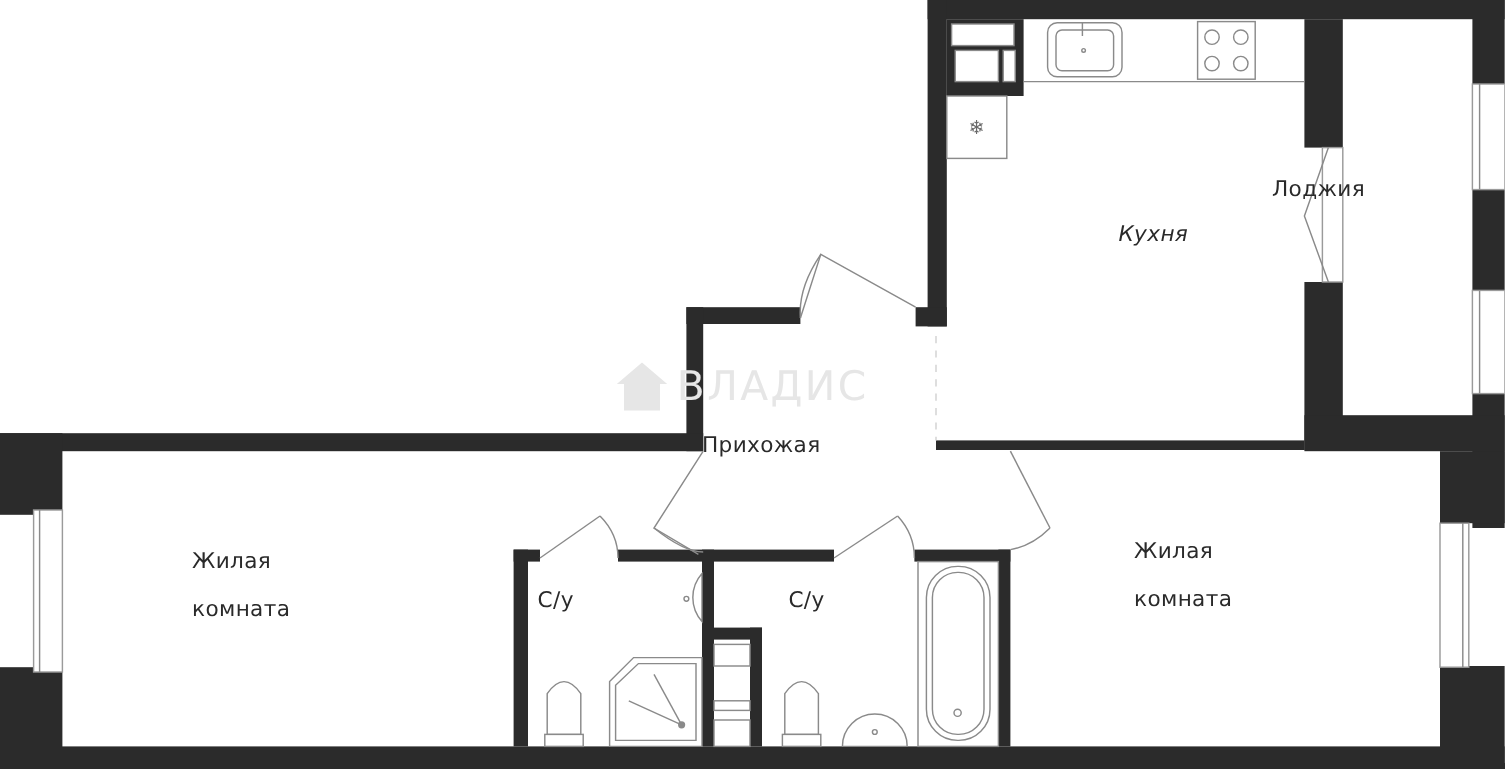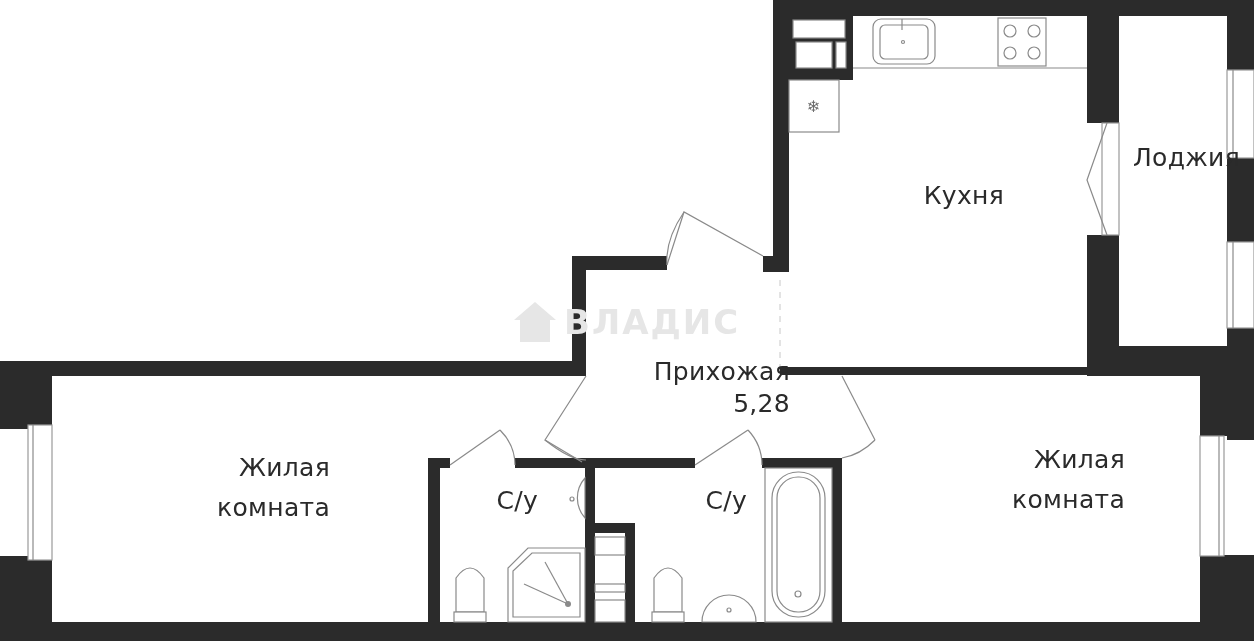--- a/index.html
+++ b/index.html
@@ -2,23 +2,23 @@
 <html><head>
 <meta charset="utf-8">
 <style>
   html, body { margin: 0; padding: 0; background: #ffffff; }
   body { width: 1254px; height: 641px; overflow: hidden; position: relative; font-family: "DejaVu Sans", sans-serif; }
   #plan { position: absolute; left: 0; top: 0; width: 1254px; height: 641px; }
   .wall { fill: #2b2b2b; }
   .thin { fill: none; stroke: #8a8a8a; stroke-width: 1.2; }
   .fix { fill: #ffffff; stroke: #8a8a8a; stroke-width: 1.2; }
   .win { fill: #ffffff; stroke: #9a9a9a; stroke-width: 1.2; }
-  .label { position: absolute; color: #2a2a2a; font-size: 25px; line-height: 32px; text-align: right; letter-spacing: 0.3px; }
+  .label { position: absolute; color: #2a2a2a; font-size: 18px; line-height: 32px; text-align: left; letter-spacing: 0.3px; }
   .label span { display: block; }
-  .watermark { position: absolute; left: 512px; top: 300px; color: #e6e6e6; font-size: 34px; font-weight: bold; letter-spacing: 2px; display: flex; align-items: center; gap: 6px; }
+  .watermark { position: absolute; left: 512px; top: 300px; color: #e6e6e6; font-size: 34px; font-weight: normal; letter-spacing: 2px; display: flex; align-items: center; gap: 6px; }
   .wm-icon { width: 46px; height: 44px; }
 </style>
 </head>
 <body>
 
 <svg id="plan" viewBox="0 0 1254 641" xmlns="http://www.w3.org/2000/svg">
 
   <g>
 
     <rect class="wall" x="773" y="0" width="481" height="16"></rect>
@@ -148,29 +148,28 @@
   </g>
 </svg>
 
 <div class="watermark">
   <svg class="wm-icon" viewBox="0 0 46 44">
     <path d="M23 2 L44 20 L38 20 L38 42 L8 42 L8 20 L2 20 Z" fill="#e6e6e6"></path>
   </svg>
   <span>ВЛАДИС</span>
 </div>
 
-<div class="label" style="left:864px; top:180px; width:140px;">
+<div class="label" style="left:932px; top:180px; width:140px;font-style:italic;">
   <span>Кухня</span>
 </div>
 <div class="label" style="left:1060px; top:142px; width:180px;">
   <span>Лоджия</span>
 </div>
 <div class="label" style="left:585px; top:356px; width:205px;">
   <span>Прихожая</span>
-  <span>5,28</span>
 </div>
 <div class="label" style="left:160px; top:448px; width:170px; line-height:40px;">
   <span>Жилая</span>
   <span>комната</span>
 </div>
 <div class="label" style="left:448px; top:482px; width:90px; line-height:38px;">
   <span>С/у</span>
 </div>
 <div class="label" style="left:657px; top:482px; width:90px; line-height:38px;">
   <span>С/у</span>

